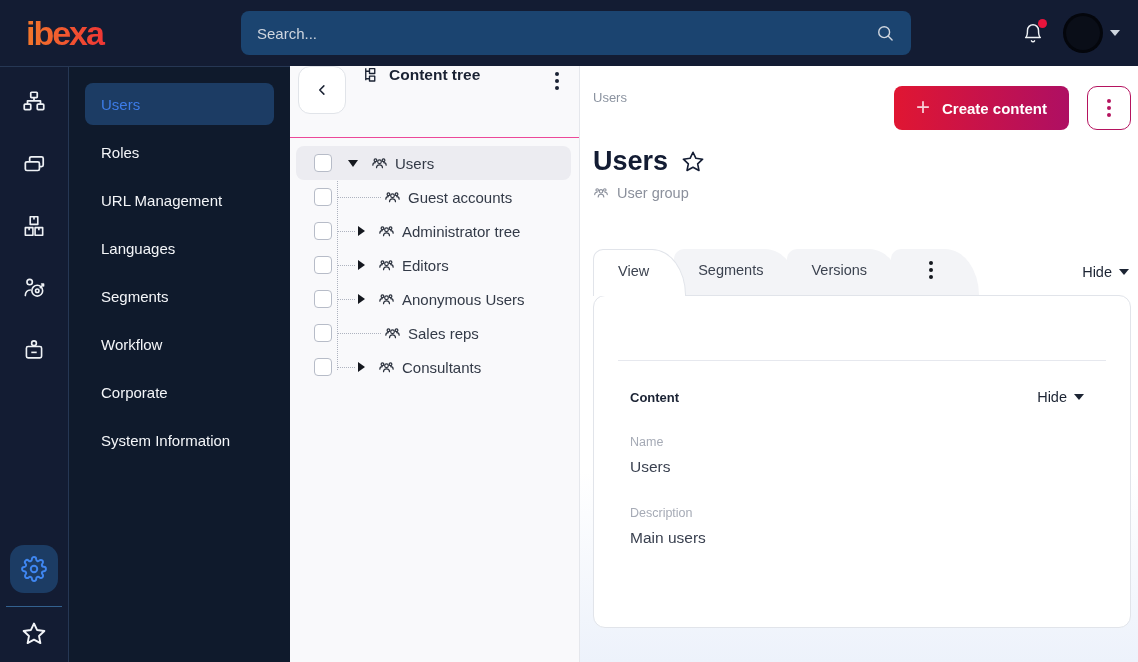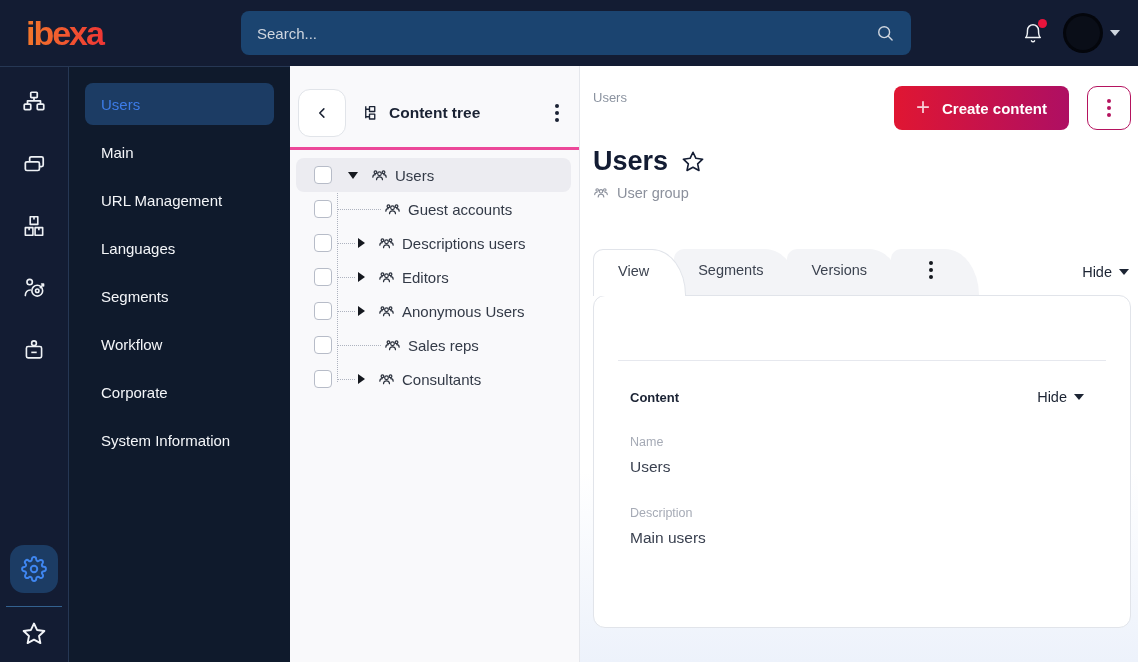--- a/index.html
+++ b/index.html
@@ -34,21 +34,21 @@
   .rail-star { width:28px; height:28px; color:#f2f4f8; margin-bottom:14px; cursor:pointer; }
 
   
   .menu { width:221px; background:#0f1a2c; border-top:1px solid #263754; padding:16px 16px; }
   .menu-item { height:42px; display:flex; align-items:center; padding:0 16px; margin-bottom:6px; border-radius:8px;
                color:#f4f6f9; font-size:15px; font-weight:500; cursor:pointer; }
   .menu-item.selected { background:#1c3c64; color:#3d7ce8; }
 
   
   .tree { width:290px; background:#f9f9fb; border-right:1px solid #e5e7ec; display:flex; flex-direction:column; }
-  .tree-header { height:72px; flex:0 0 72px; display:flex; align-items:center; padding:0 14px 0 8px; border-bottom:3px solid #ec4899;margin-top:12px; }
+  .tree-header { height:72px; flex:0 0 72px; display:flex; align-items:flex-start; padding:0 14px 0 8px; border-bottom:1px solid #ec4899; }
   .collapse-btn { width:48px; height:48px; border-radius:12px; border:1px solid #e1e4e9; background:#fff; display:flex; align-items:center; justify-content:center; color:#1a2233; cursor:pointer; margin-right:16px; }
   .tree-title-icon { color:#1a2233; margin-right:9px; }
   .tree-title { font-size:15.5px; font-weight:700; color:#1a2233; flex:1; }
   .kebab { display:flex; flex-direction:column; gap:3px; padding:6px; cursor:pointer; }
   .kebab i { width:4px; height:4px; border-radius:50%; background:#1a2233; }
 
   .tree-list { padding:8px 8px 0 6px; position:relative; }
   .vline { position:absolute; left:47px; top:38px; height:194px; border-left:1px dotted #aeb3bf; }
   .trow { height:34px; display:flex; align-items:center; padding-left:18px; border-radius:8px; font-size:15px; color:#333a47; cursor:pointer; position:relative; z-index:1; }
   .trow.selected { background:#ececf1; }
@@ -184,21 +184,21 @@
       <div class="rail-divider"></div>
       <div class="rail-star">
         <svg width="28" height="28" viewBox="0 0 24 24" fill="none" stroke="currentColor" stroke-width="1.6" stroke-linejoin="round">
           <path d="M12 3l2.7 5.6 6.2.8-4.6 4.3 1.2 6.1L12 16.8l-5.5 3 1.2-6.1L3.1 9.4l6.2-.8z"></path>
         </svg>
       </div>
     </nav>
 
     <nav class="menu">
       <div class="menu-item selected">Users</div>
-      <div class="menu-item">Main</div>
+      <div class="menu-item">Roles</div>
       <div class="menu-item">URL Management</div>
       <div class="menu-item">Languages</div>
       <div class="menu-item">Segments</div>
       <div class="menu-item">Workflow</div>
       <div class="menu-item">Corporate</div>
       <div class="menu-item">System Information</div>
     </nav>
 
     <aside class="tree">
       <div class="tree-header">
@@ -256,21 +256,21 @@
           <span class="hline short"></span>
           <span class="tri-right exp-tri"></span>
           <svg class="grp-icon exp-icon" width="17" height="17" viewBox="0 0 24 24" fill="none" stroke="currentColor" stroke-width="1.7" stroke-linecap="round">
             <circle cx="12" cy="9.5" r="2.6"></circle>
               <path d="M7.8 18c0-2.4 1.8-4.2 4.2-4.2s4.2 1.8 4.2 4.2"></path>
             <circle cx="6.3" cy="7.5" r="1.9"></circle>
               <path d="M2.6 14.4c0-2 1.5-3.5 3.4-3.5"></path>
             <circle cx="17.7" cy="7.5" r="1.9"></circle>
               <path d="M21.4 14.4c0-2-1.5-3.5-3.4-3.5"></path>
           </svg>
-          <span class="tlabel">Descriptions users</span>
+          <span class="tlabel">Administrator tree</span>
         </div>
 
         <div class="trow">
           <span class="cbox"></span>
           <span class="hline short"></span>
           <span class="tri-right exp-tri"></span>
           <svg class="grp-icon exp-icon" width="17" height="17" viewBox="0 0 24 24" fill="none" stroke="currentColor" stroke-width="1.7" stroke-linecap="round">
             <circle cx="12" cy="9.5" r="2.6"></circle>
               <path d="M7.8 18c0-2.4 1.8-4.2 4.2-4.2s4.2 1.8 4.2 4.2"></path>
             <circle cx="6.3" cy="7.5" r="1.9"></circle>

